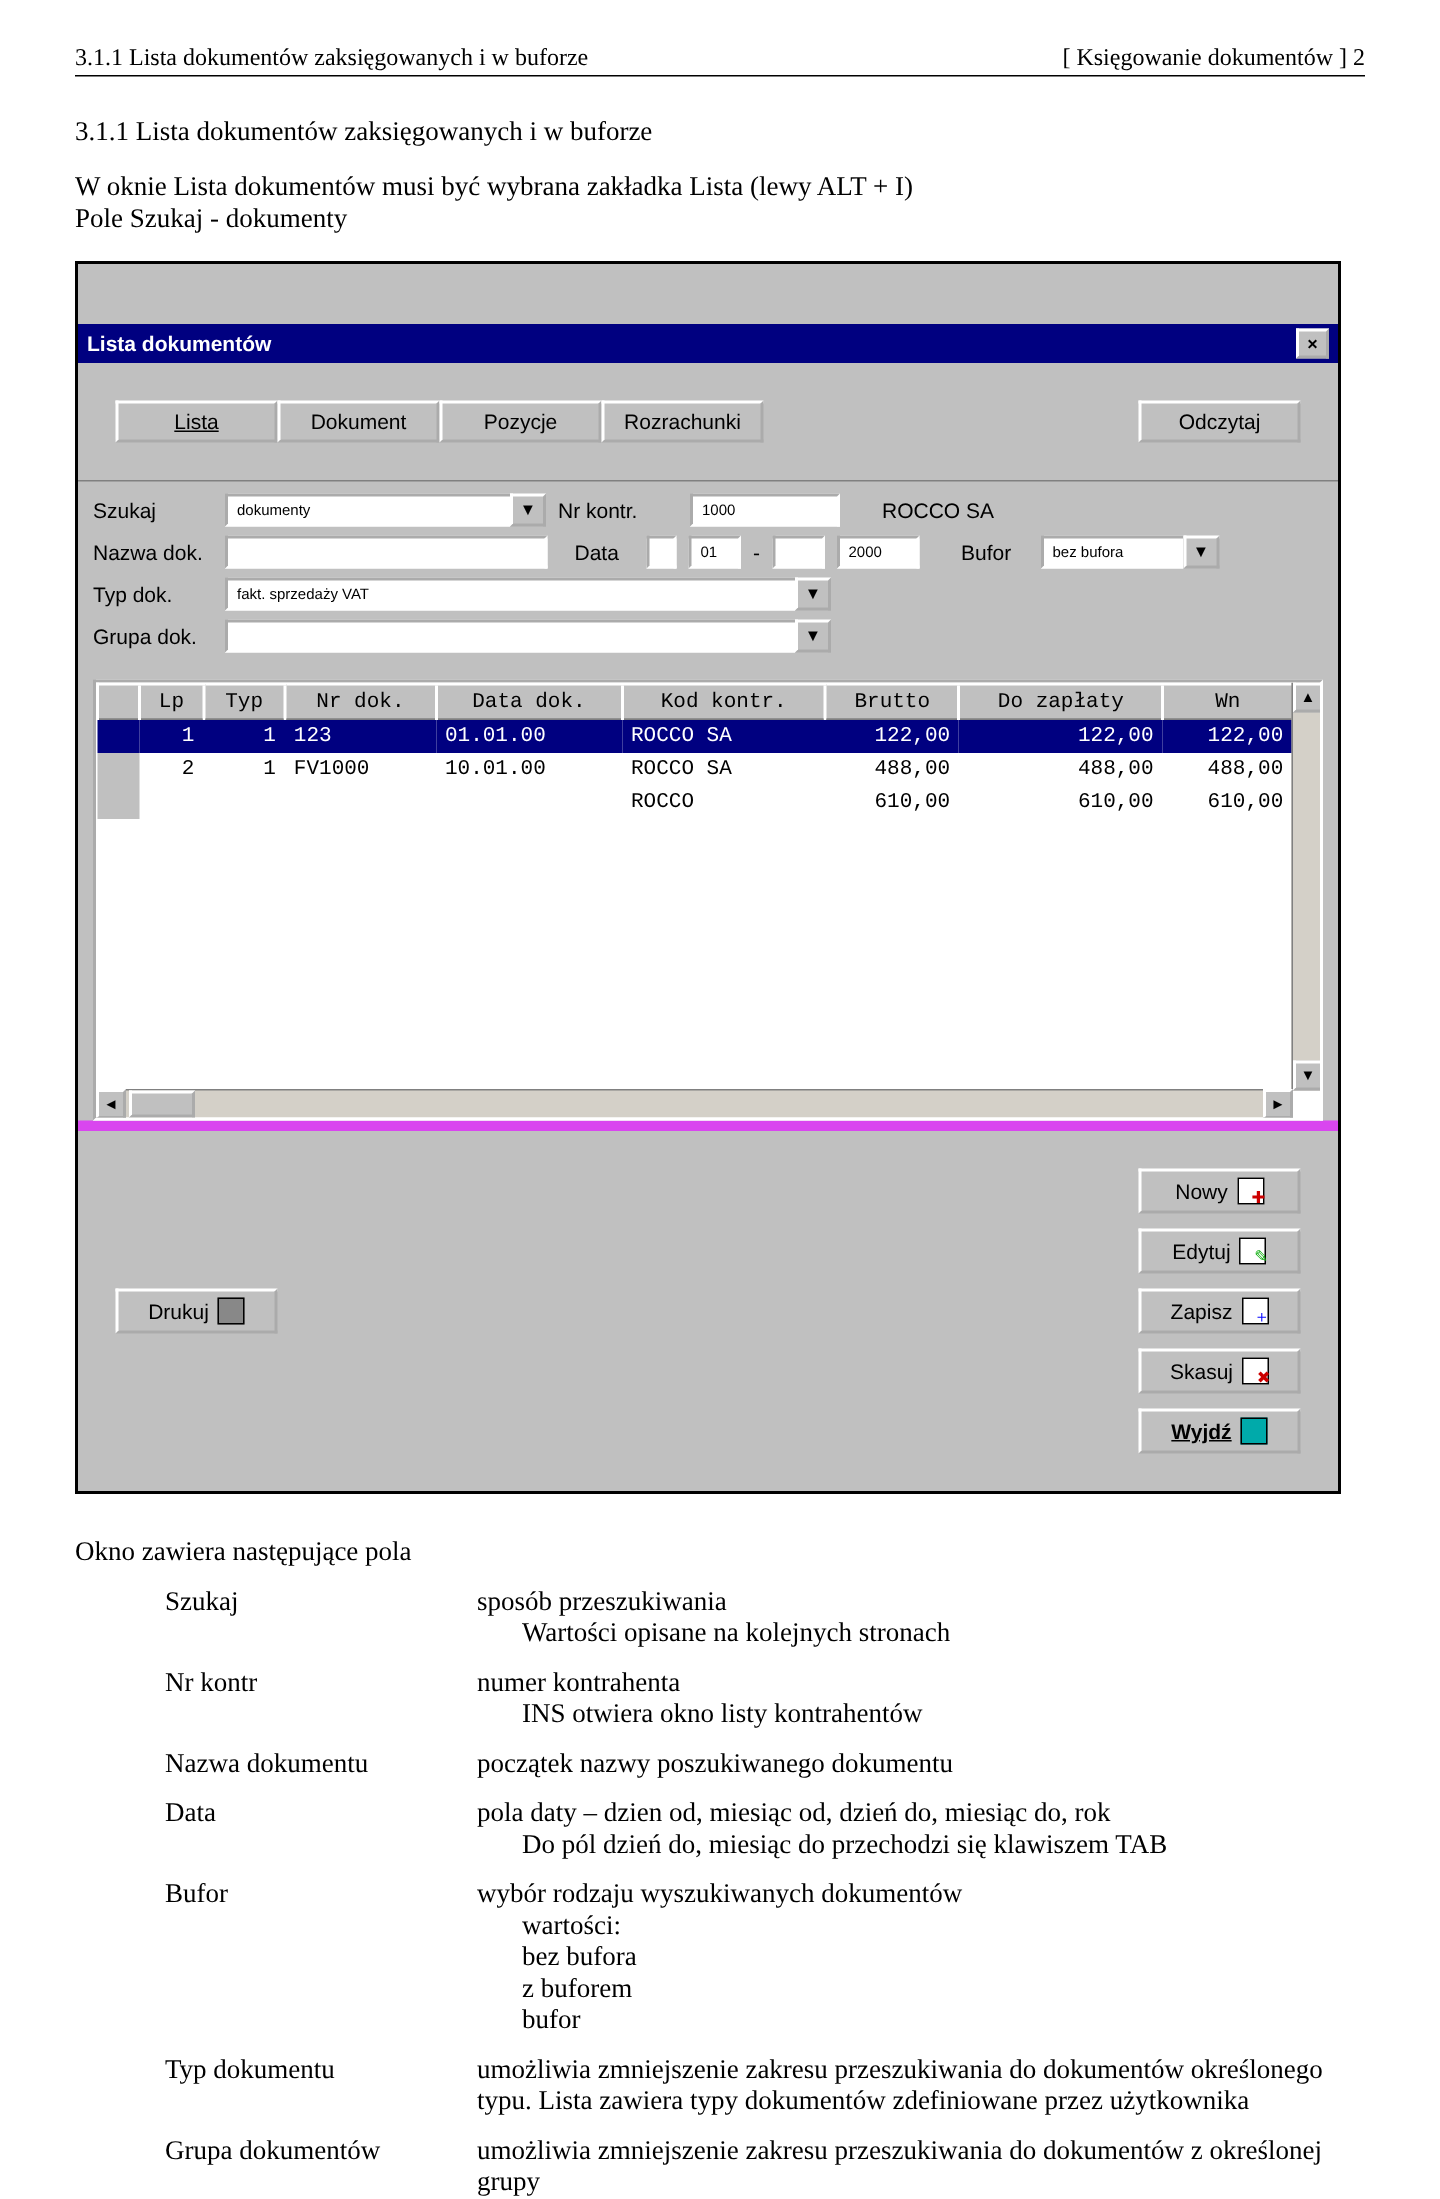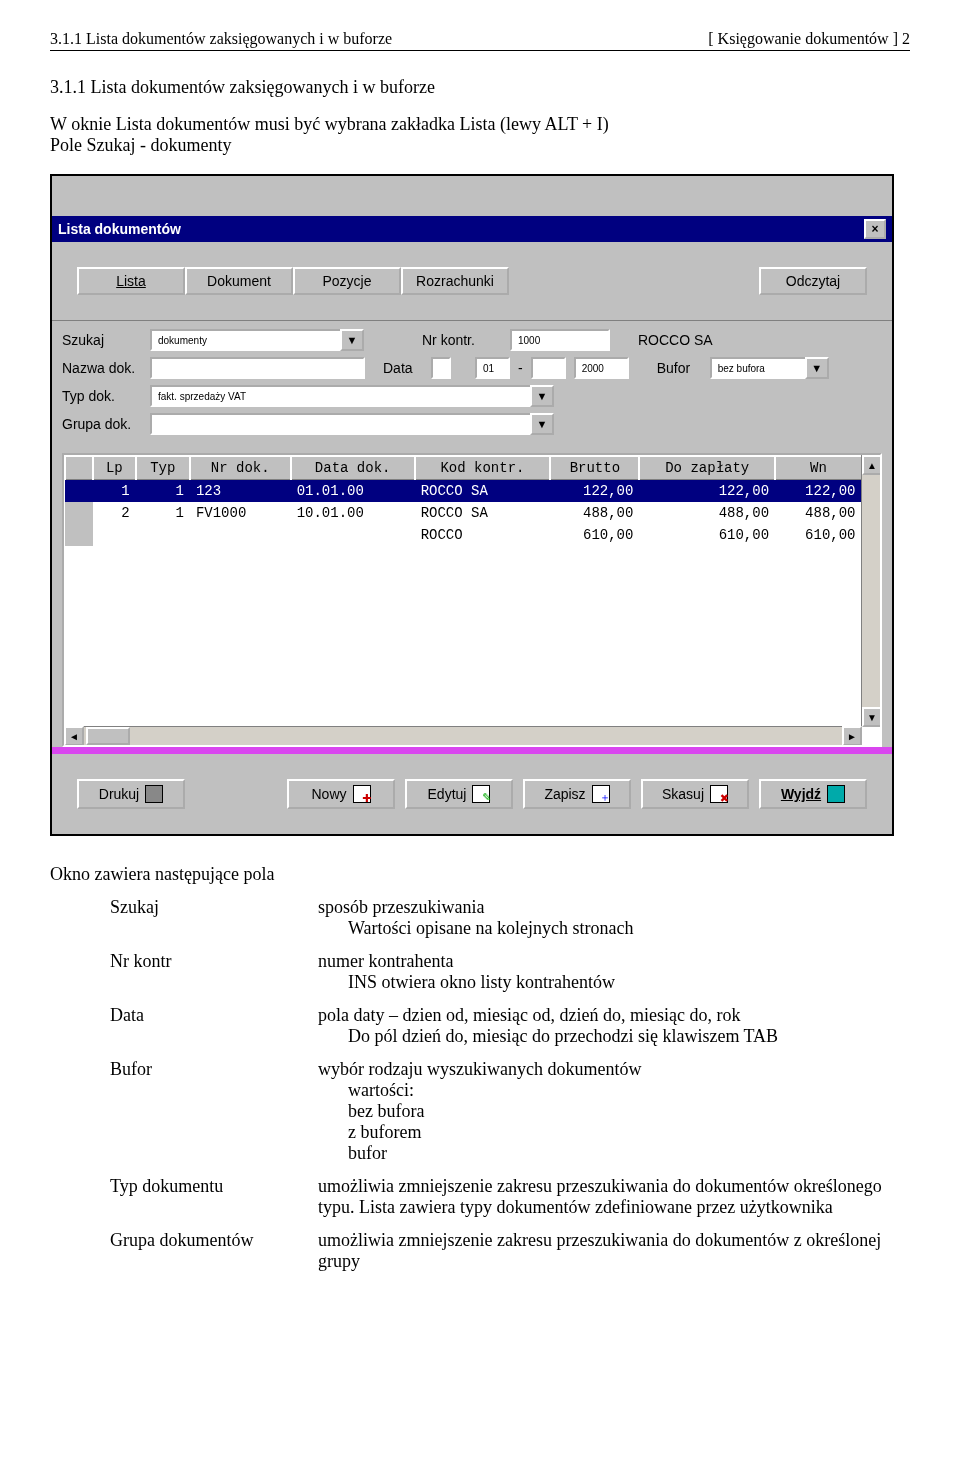--- a/index.html
+++ b/index.html
@@ -58,21 +58,21 @@
     line-height: 1;
   }
   .toolbar, .bottombar {
     display:flex;
     gap:0;
     padding:25px;
     align-items:center;
   }
   .toolbar { border-bottom: 1px solid #808080; }
   .bottombar { border-top: 7px solid #d946ef; justify-content:space-between;}
-  .bottombar .right { display:flex; gap:10px; }
+  .bottombar .right { display:flex; gap:10px;flex-direction:column; }
   .btn {
     background:#c0c0c0;
     border:2px outset #ffffff;
     padding:4px 12px;
     min-width:80px;
     display:flex;
     align-items:center;
     justify-content:center;
     gap:6px;
     font-size:14px;
@@ -185,31 +185,31 @@
     <div class="btn">Odczytaj</div>
   </div>
 
   <div class="form-area">
     <div class="form-row">
       <label>Szukaj</label>
       <div class="combo">
         <input class="text-input" style="width: 190px;" value="dokumenty">
         <div class="arrow">▼</div>
       </div>
-      <label style="margin-left:50px">Nr kontr.</label>
+      <label style="">Nr kontr.</label>
       <input class="text-input" style="width: 100px;" value="1000">
       <span style="margin-left:20px">ROCCO SA</span>
     </div>
 
     <div class="form-row">
       <label>Nazwa dok.</label>
       <input class="text-input" style="width: 215px;" value="">
       <label style="margin-left:10px;min-width:40px">Data</label>
       <input class="text-input" style="width: 20px;">
-      <input class="text-input" style="width: 35px; margin-left: 16px;" value="01">
+      <input class="text-input" style="width: 35px;" value="01">
       <span>-</span>
       <input class="text-input" style="width: 35px;" value="">
       <input class="text-input" style="width: 55px;" value="2000">
       <label style="margin-left:20px;min-width:45px">Bufor</label>
       <div class="combo">
         <input class="text-input" style="width: 95px;" value="bez bufora">
         <div class="arrow">▼</div>
       </div>
     </div>
 
@@ -329,20 +329,24 @@
   <tbody id="defs-body">
       <tr>
         <td class="term">Szukaj</td>
         <td>sposób przeszukiwania<span class="subline">Wartości opisane na kolejnych stronach</span></td>
       </tr>
       <tr>
         <td class="term">Nr kontr</td>
         <td>numer kontrahenta<span class="subline">INS otwiera okno listy kontrahentów</span></td>
       </tr>
       <tr>
+        <td class="term">Nazwa dokumentu</td>
+        <td>początek nazwy poszukiwanego dokumentu</td>
+      </tr>
+      <tr>
         <td class="term">Data</td>
         <td>pola daty – dzien od, miesiąc od, dzień do, miesiąc do, rok<span class="subline">Do pól dzień do, miesiąc do przechodzi się klawiszem TAB</span></td>
       </tr>
       <tr>
         <td class="term">Bufor</td>
         <td>wybór rodzaju wyszukiwanych dokumentów<span class="subline">wartości:</span><span class="subline">   bez bufora</span><span class="subline">   z buforem</span><span class="subline">   bufor</span></td>
       </tr>
       <tr>
         <td class="term">Typ dokumentu</td>
         <td>umożliwia zmniejszenie zakresu przeszukiwania do dokumentów określonego typu. Lista zawiera typy dokumentów zdefiniowane przez użytkownika</td>

